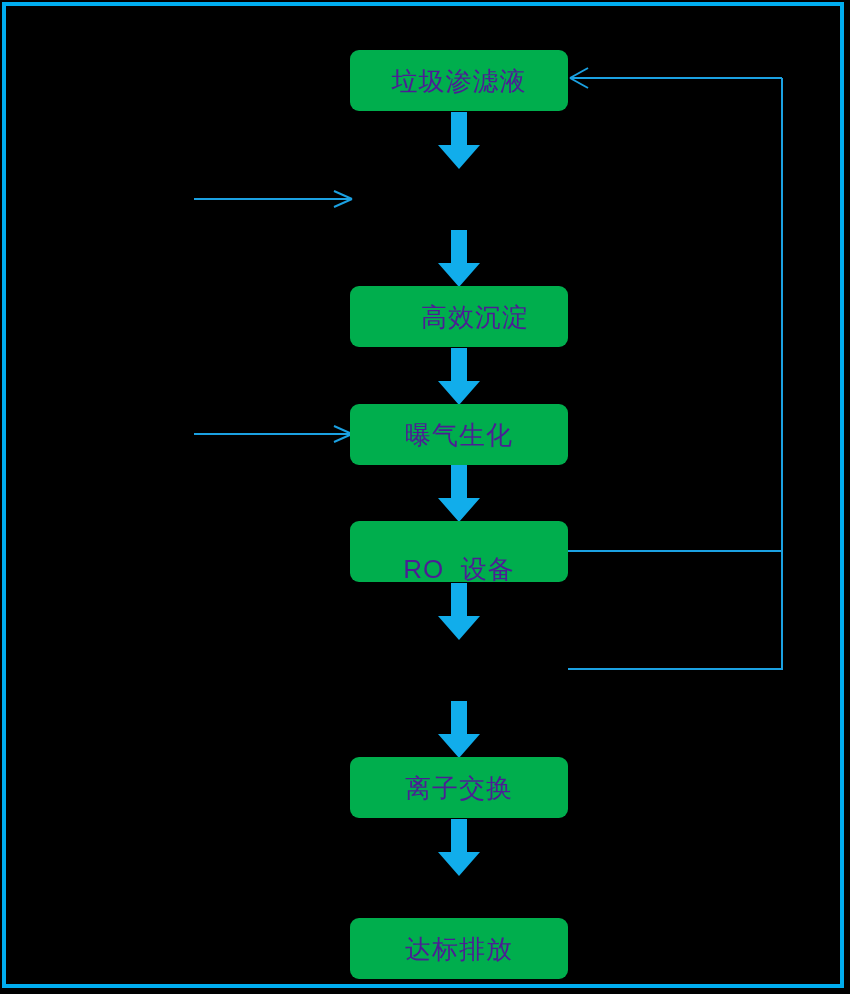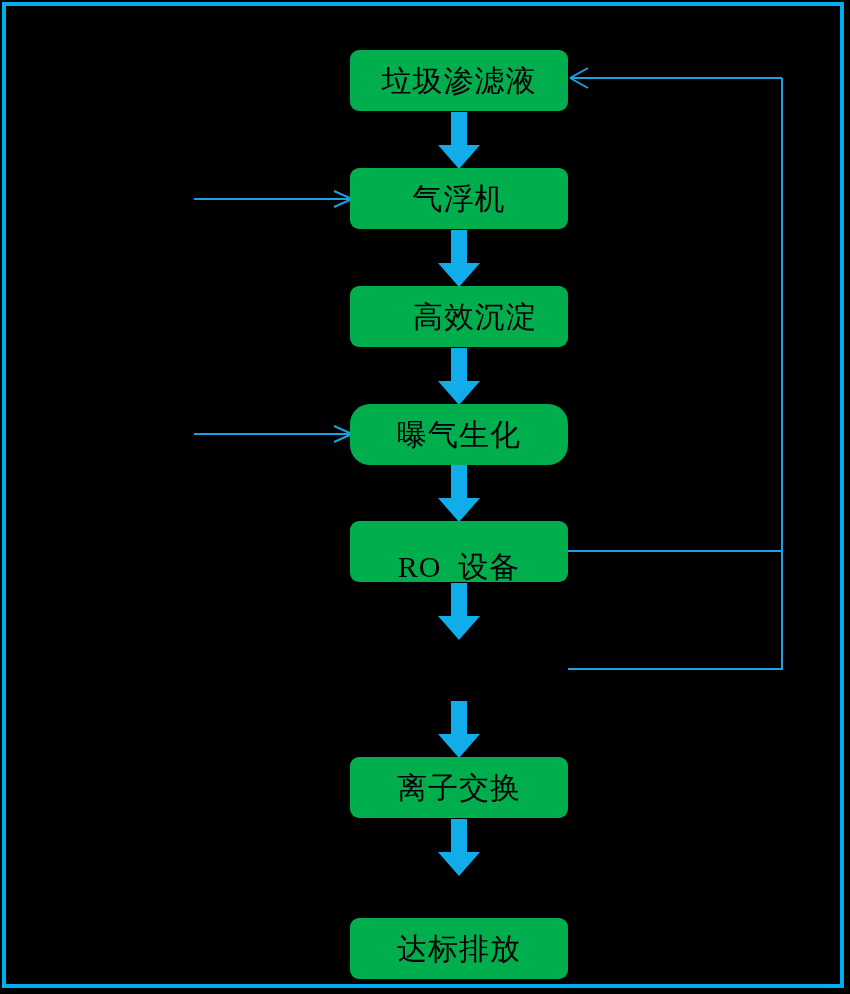--- a/index.html
+++ b/index.html
@@ -35,27 +35,27 @@
     width: 218px;
     height: 61px;
     background: #00AE4D;
     border-radius: 9px;
     display: flex;
     align-items: center;
     justify-content: center;
     box-sizing: border-box;
   }
   .node-label {
-    color: #000000;
-    font-size: 30px;
+    color: #4c1d95;
+    font-size: 26px;
     line-height: 1;
     letter-spacing: 1px;
     white-space: pre;
     text-align: center;
-    font-family: Liberation Serif, serif;
+    font-family: Liberation Sans, sans-serif;
   }
   
   .varrow {
     position: absolute;
     left: 438px;
     width: 42px;
     height: 57px;
   }
   .varrow svg { display: block; }
   
@@ -148,27 +148,24 @@
   </div>
   <div class="varrow" style="top:819px;">
     <svg width="42" height="57" viewBox="0 0 42 57">
         <polygon points="13,0 29,0 29,33 42,33 21,57 0,33 13,33" fill="#11ADEB"></polygon>
       </svg>
   </div>
 
   <div class="node" style="top:50px;">
     <span class="node-label">垃圾渗滤液</span>
   </div>
-  <div class="node" style="top:168px;">
-    <span class="node-label">气浮机</span>
-  </div>
   <div class="node" style="top:286px;padding-left:32px;">
     <span class="node-label">高效沉淀</span>
   </div>
-  <div class="node" style="top:404px;border-radius:20px;">
+  <div class="node" style="top:404px;">
     <span class="node-label">曝气生化</span>
   </div>
   <div class="node" style="top:521px;align-items:flex-end;">
     <span class="node-label">RO  设备</span>
   </div>
   <div class="node" style="top:757px;">
     <span class="node-label">离子交换</span>
   </div>
   <div class="node" style="top:875px;margin-top:43px;">
     <span class="node-label">达标排放</span>

